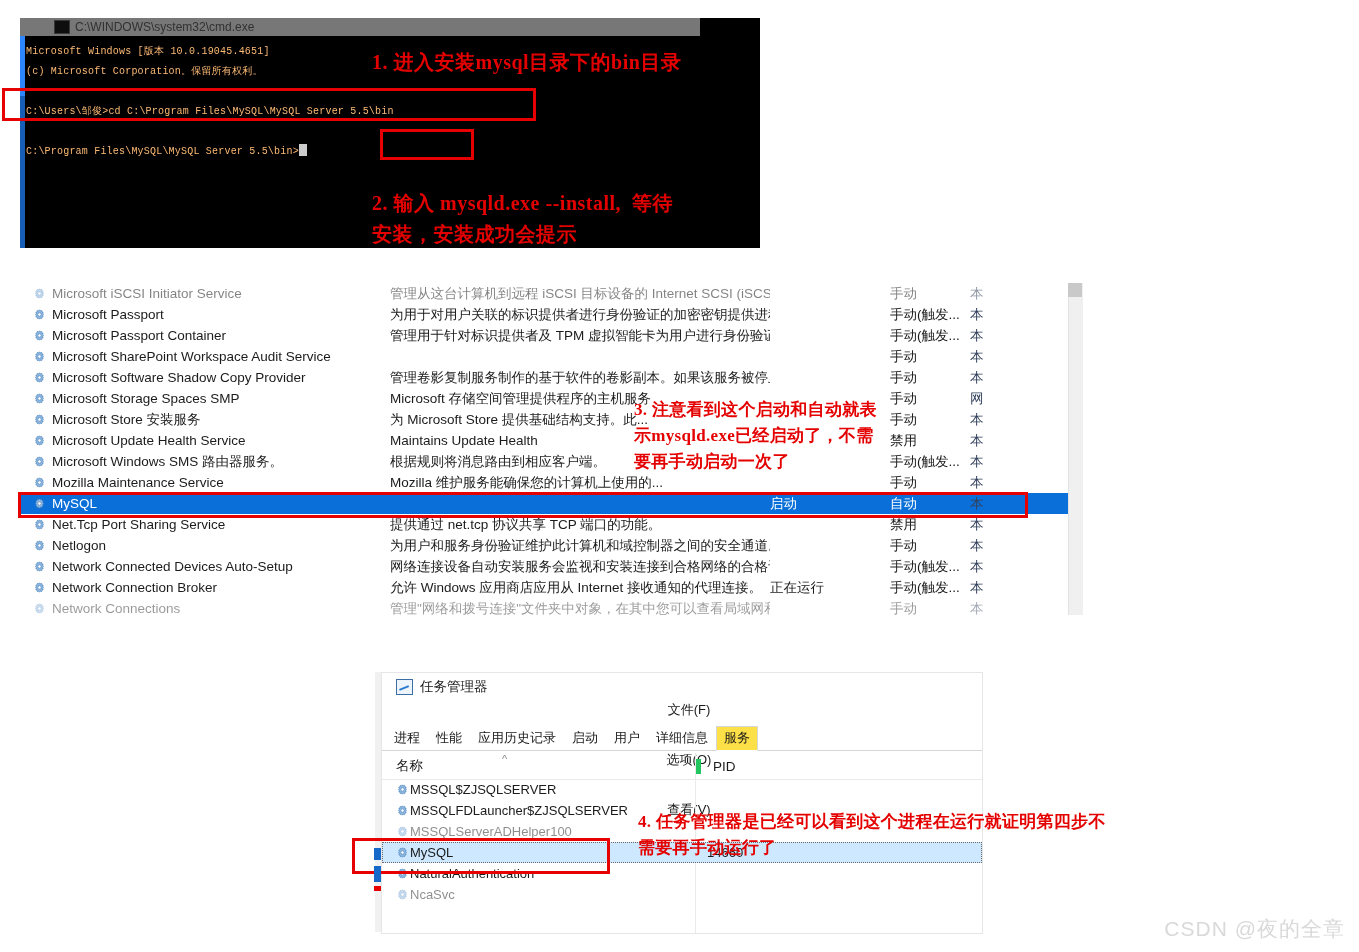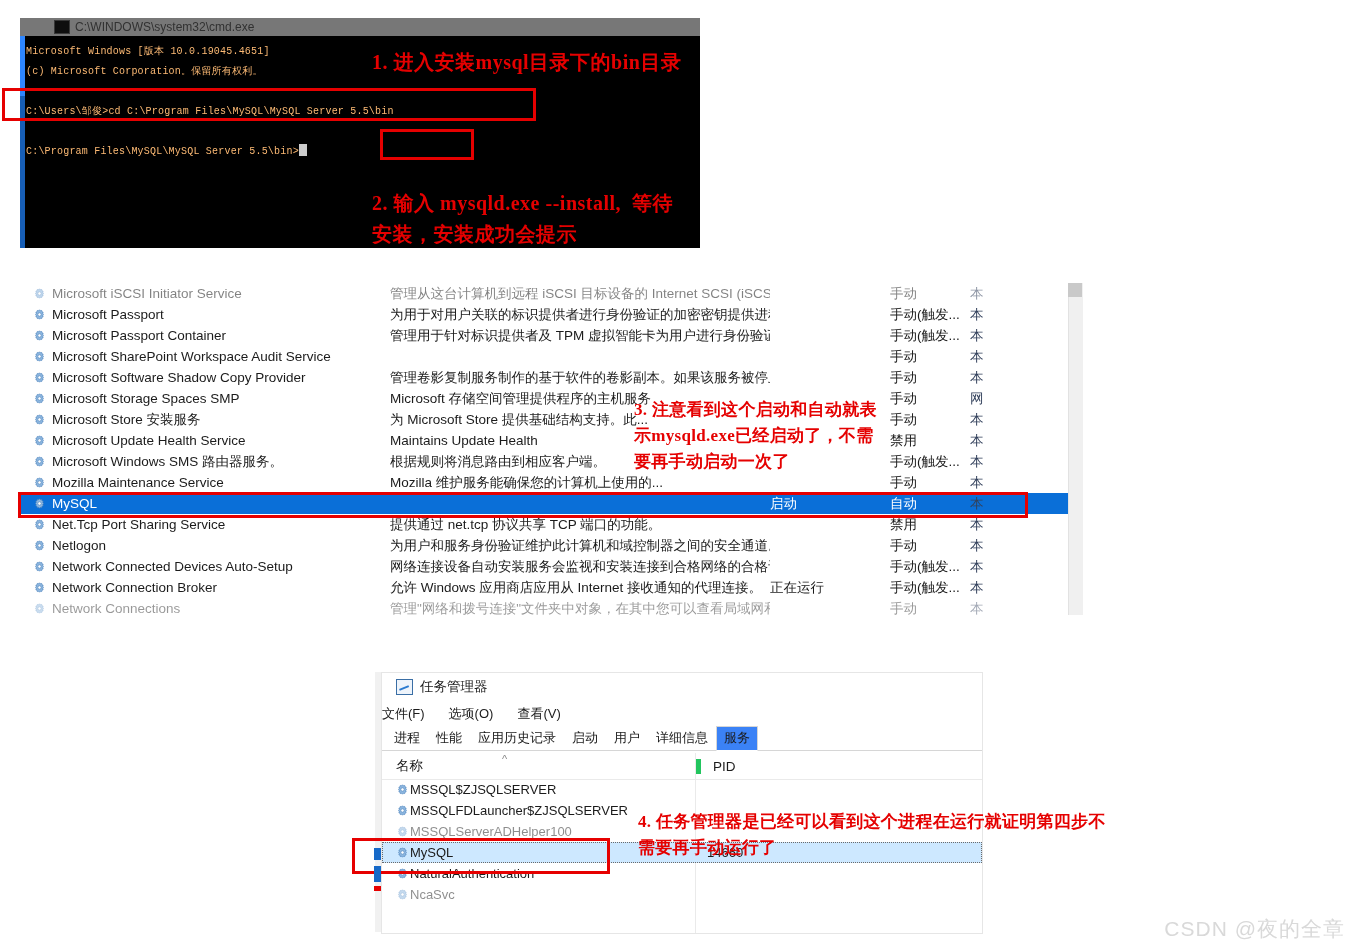--- a/index.html
+++ b/index.html
@@ -6,21 +6,21 @@
   body{
     width:1359px;height:952px;
     background:#ffffff;
     font-family:"Liberation Sans", sans-serif;
     position:relative;
     overflow:hidden;
   }
 
   
   #cmd-window{
-    position:absolute;left:20px;top:18px;width:680px;height:230px;
+    position:absolute;left:20px;top:18px;width:740px;height:230px;
     background:#000000;
     overflow:hidden;
   }
   #cmd-titlebar{
     position:absolute;left:0;top:0;width:680px;height:18px;
     background:#d9d9d9;
     color:#5a5a5a;
     font-size:12px;
     display:flex;align-items:center;
     overflow:hidden;
@@ -135,35 +135,35 @@
   #tm-title .tmicon{
     width:15px;height:14px;border:1px solid #3a6ea5;background:#eef4fb;
     position:relative;flex:none;
   }
   #tm-title .tmicon:after{
     content:"";position:absolute;left:2px;top:7px;width:10px;height:1.5px;
     background:#2a7ad0;transform:rotate(-22deg);
   }
   #tm-menu{
     position:absolute;left:0;top:28px;width:600px;height:25px;
-    display:flex;align-items:center;gap:24px;
-    box-sizing:border-box;font-size:13px;
+    display:flex;align-items:center;gap:32px;padding-left:14px;
+    box-sizing:border-box;font-size:13px;flex-direction:column;
   }
   #tm-tabs{
     position:absolute;left:0;top:53px;width:600px;height:25px;
     display:flex;align-items:flex-end;gap:0;padding-left:4px;
     box-sizing:border-box;border-bottom:1px solid #d6d6d6;
   }
   #tm-tabs .tab{
     padding:2px 7px 3px 7px;font-size:13px;cursor:default;
     border:1px solid transparent;border-bottom:none;
   }
   #tm-tabs .tab.active{
     border:1px solid #d6d6d6;border-bottom:1px solid #ffffff;
-    background:#3b82f6;position:relative;top:1px;
+    background:#fde047;position:relative;top:1px;
   }
   #tm-colhdr{
     position:absolute;left:0;top:80px;width:600px;height:26px;
     display:flex;align-items:center;font-size:13.5px;
     border-bottom:1px solid #eaeaea;
   }
   #tm-colhdr .c1{width:313px;padding-left:14px;box-sizing:border-box;position:relative;}
   #tm-colhdr .c1 .sortarrow{
     position:absolute;left:120px;top:-4px;color:#888;font-size:11px;
   }

